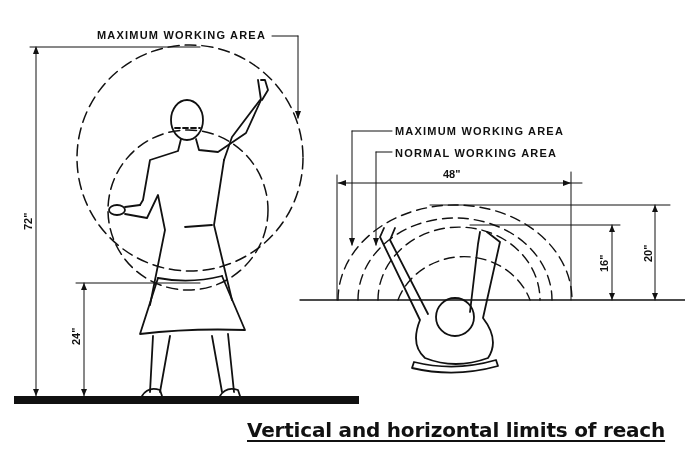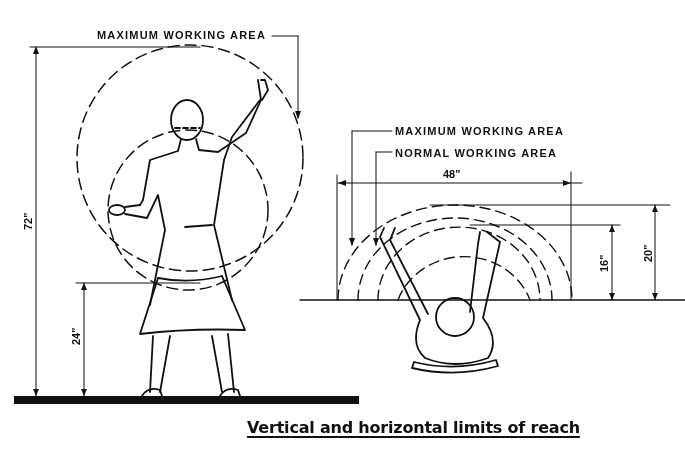--- a/index.html
+++ b/index.html
@@ -3,21 +3,21 @@
 <meta charset="utf-8">
 <style>
   html, body { margin: 0; padding: 0; background: #ffffff; }
   body { width: 685px; height: 460px; overflow: hidden; position: relative; }
   .stage { position: absolute; left: 0; top: 0; width: 685px; height: 460px; }
   svg { position: absolute; left: 0; top: 0; }
   .lbl { font-family: "Liberation Sans", sans-serif; font-weight: bold; font-size: 11px; letter-spacing: 1.2px; fill: #111; }
   .dim { font-family: "Liberation Sans", sans-serif; font-weight: bold; font-size: 11px; fill: #111; }
   .caption {
     position: absolute; left: 247px; top: 418px;
-    font-family: "DejaVu Sans", sans-serif; font-weight: bold; font-size: 16px;
+    font-family: "DejaVu Sans", sans-serif; font-weight: bold; font-size: 20px;
     color: #111; text-decoration: underline; text-decoration-thickness: 2px;
     text-underline-offset: 3px; letter-spacing: -0.2px; white-space: nowrap;
   }
 </style>
 </head>
 <body>
 
 <div class="stage">
 <svg width="685" height="460" viewBox="0 0 685 460">
   <g stroke="#111" fill="none" stroke-width="1.6" stroke-linecap="round" stroke-linejoin="round">

